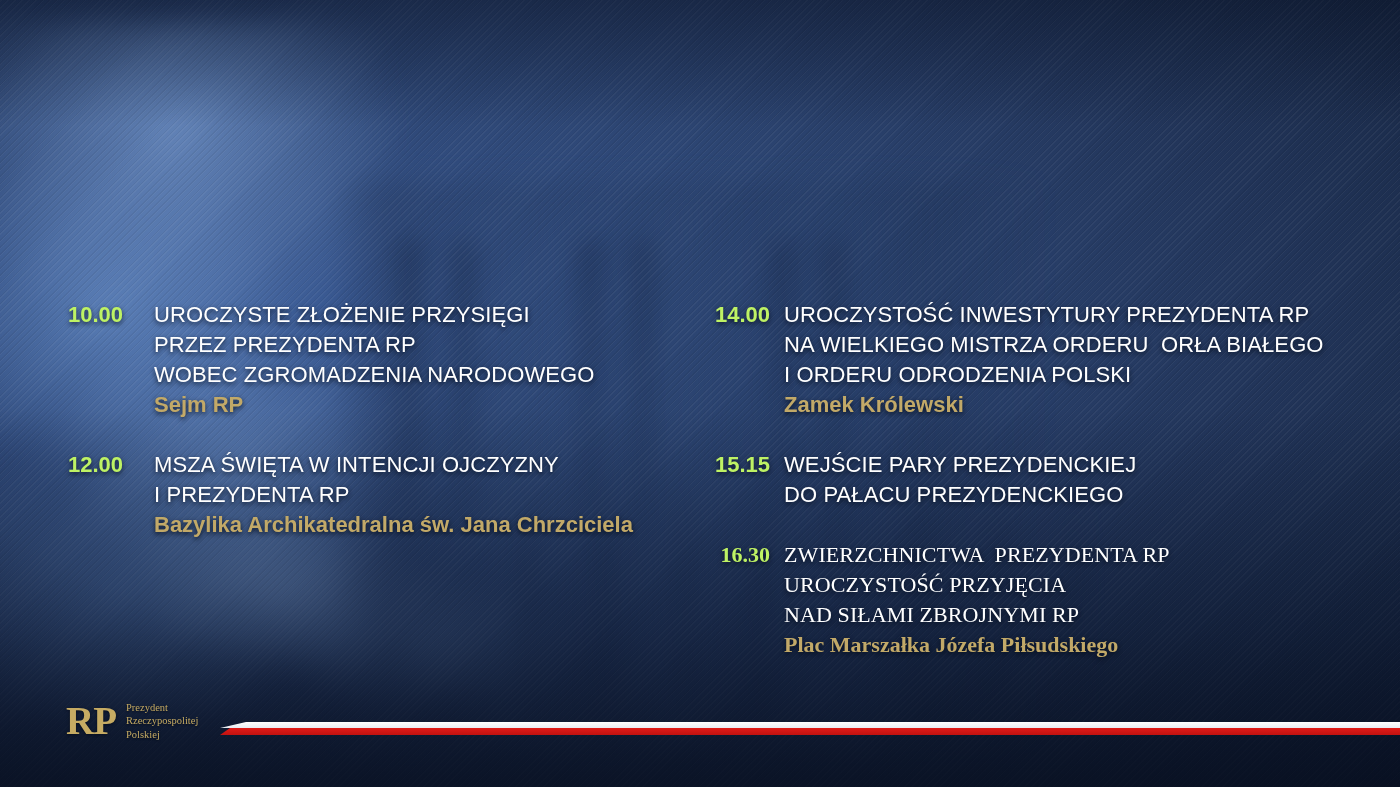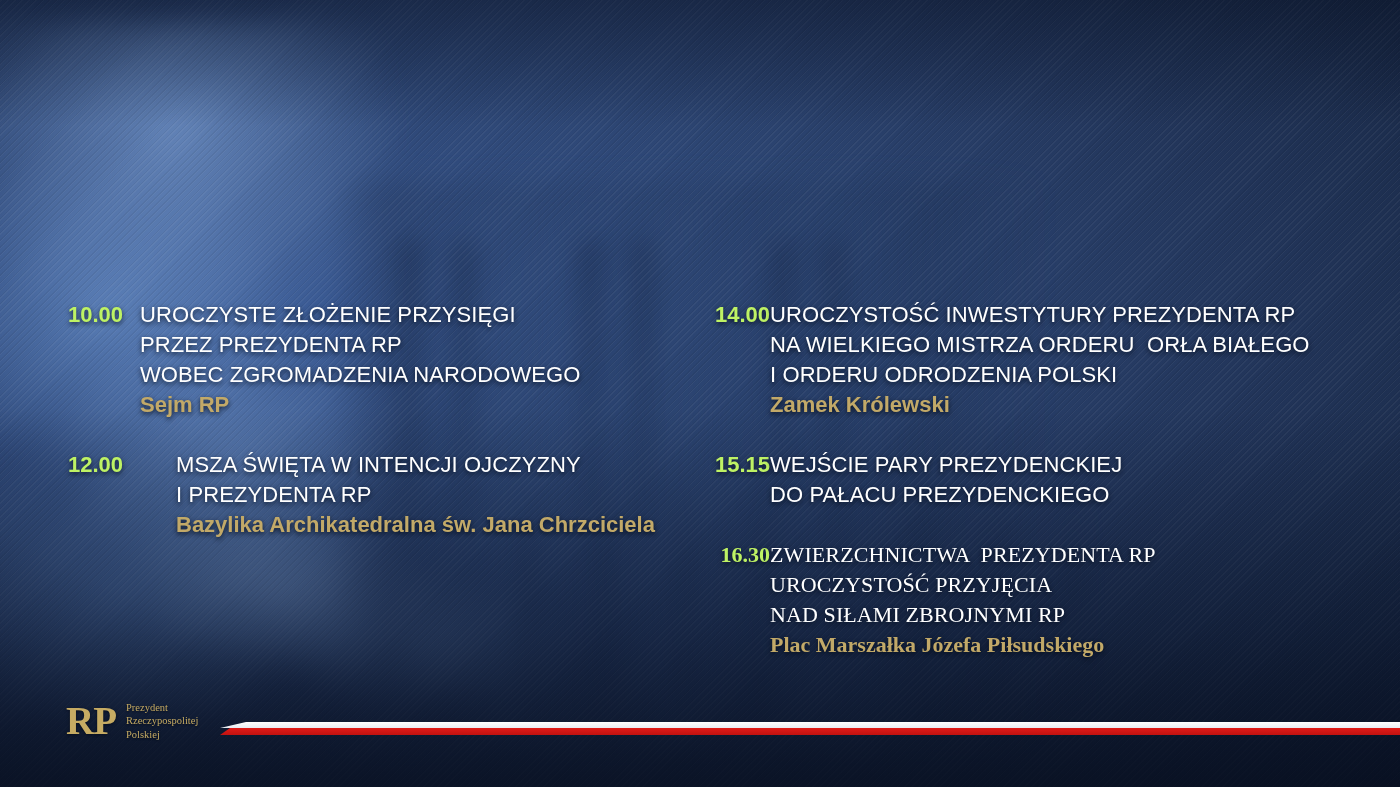--- a/index.html
+++ b/index.html
@@ -134,21 +134,21 @@
     flex:0 0 auto;
     min-width:72px;
     font-size:22px; font-weight:bold;
     color:#bef264;
     line-height:30px;
     text-align:left;
     text-shadow:0 2px 5px rgba(4,10,24,.8);
   }
   .time.right-al { text-align:right; min-width:70px; }
 
-  .body { }
+  .body { margin-left:14px; }
 
   .ev-line {
     font-size:22px; color:#ffffff; font-weight:400;
     line-height:30px; white-space:pre;
     letter-spacing:.1px;
     text-shadow:0 2px 5px rgba(4,10,24,.85);
   }
   .venue {
     font-size:22px; color:#c2a968; font-weight:bold;
     line-height:30px;
@@ -212,21 +212,21 @@
       <div class="entry">
         <div class="time">10.00</div>
         <div class="body">
           <div class="ev-line">UROCZYSTE ZŁOŻENIE PRZYSIĘGI</div>
           <div class="ev-line">PRZEZ PREZYDENTA RP</div>
           <div class="ev-line">WOBEC ZGROMADZENIA NARODOWEGO</div>
           <div class="venue">Sejm RP</div>
         </div>
       </div>
 
-      <div class="entry" style="margin-top:25px;gap:36px;">
+      <div class="entry" style="margin-top:25px;">
         <div class="time">12.00</div>
         <div class="body">
           <div class="ev-line">MSZA ŚWIĘTA W INTENCJI OJCZYZNY</div>
           <div class="ev-line">I PREZYDENTA RP</div>
           <div class="venue">Bazylika Archikatedralna św. Jana Chrzciciela</div>
         </div>
       </div>
 
     </div>
 

